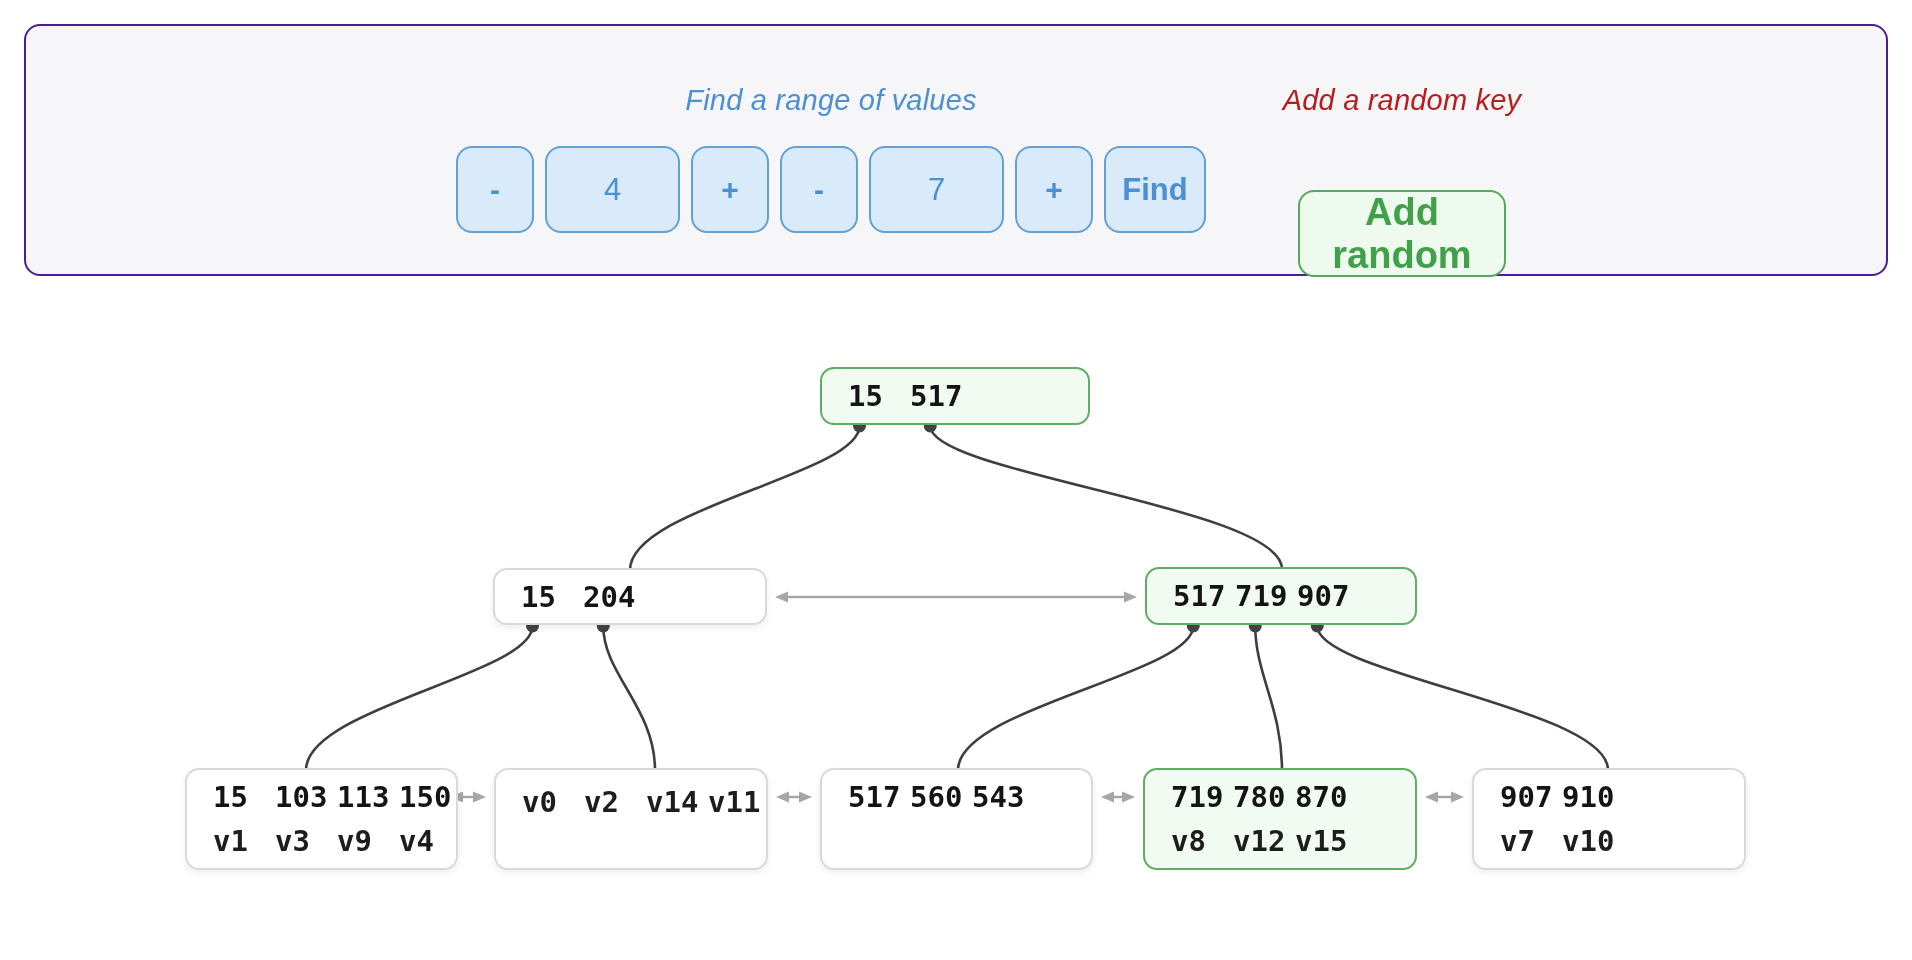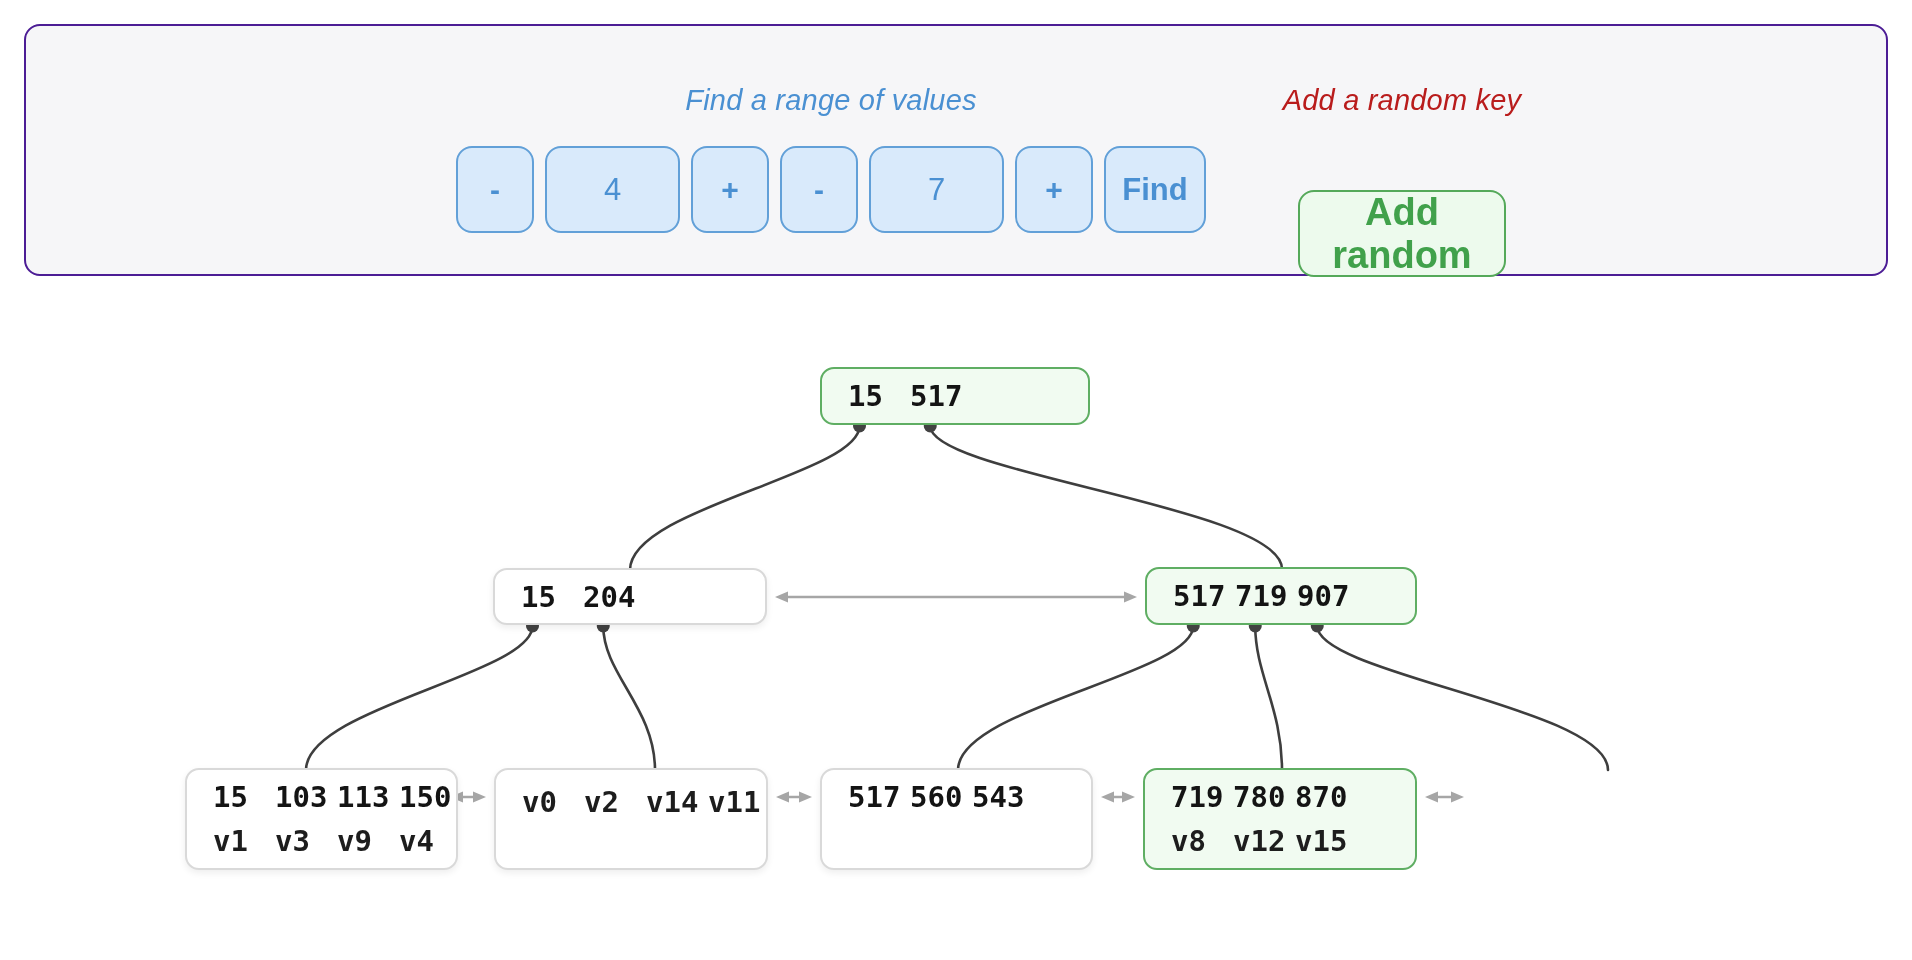--- a/index.html
+++ b/index.html
@@ -140,15 +140,19 @@
       <div class="node" style="left: 494px; top: 768px; width: 274px; height: 102px;">
         <div class="vrow"><span class="vcell">v0</span><span class="vcell">v2</span><span class="vcell">v14</span><span class="vcell">v11</span></div>
       </div>
       <div class="node" style="left: 820px; top: 768px; width: 273px; height: 102px;">
         <div class="krow"><span class="kcell">517</span><span class="kcell">560</span><span class="kcell">543</span></div>
       </div>
       <div class="node green" style="left: 1143px; top: 768px; width: 274px; height: 102px;">
         <div class="krow"><span class="kcell">719</span><span class="kcell">780</span><span class="kcell">870</span></div>
         <div class="vrow"><span class="vcell">v8</span><span class="vcell">v12</span><span class="vcell">v15</span></div>
       </div>
+      <div class="node" style="left: 1472px; top: 768px; width: 274px; height: 102px;">
+        <div class="krow"><span class="kcell">907</span><span class="kcell">910</span></div>
+        <div class="vrow"><span class="vcell">v7</span><span class="vcell">v10</span></div>
+      </div>
     </div>
 
 </div>
 
 </body></html>

